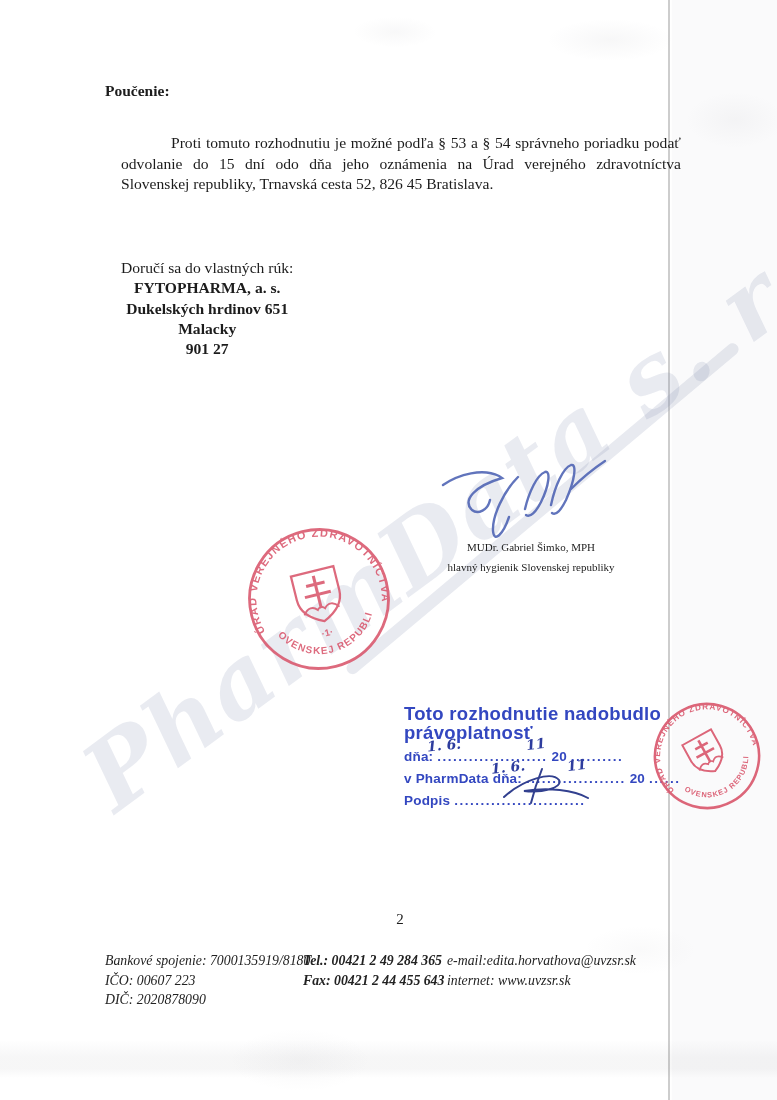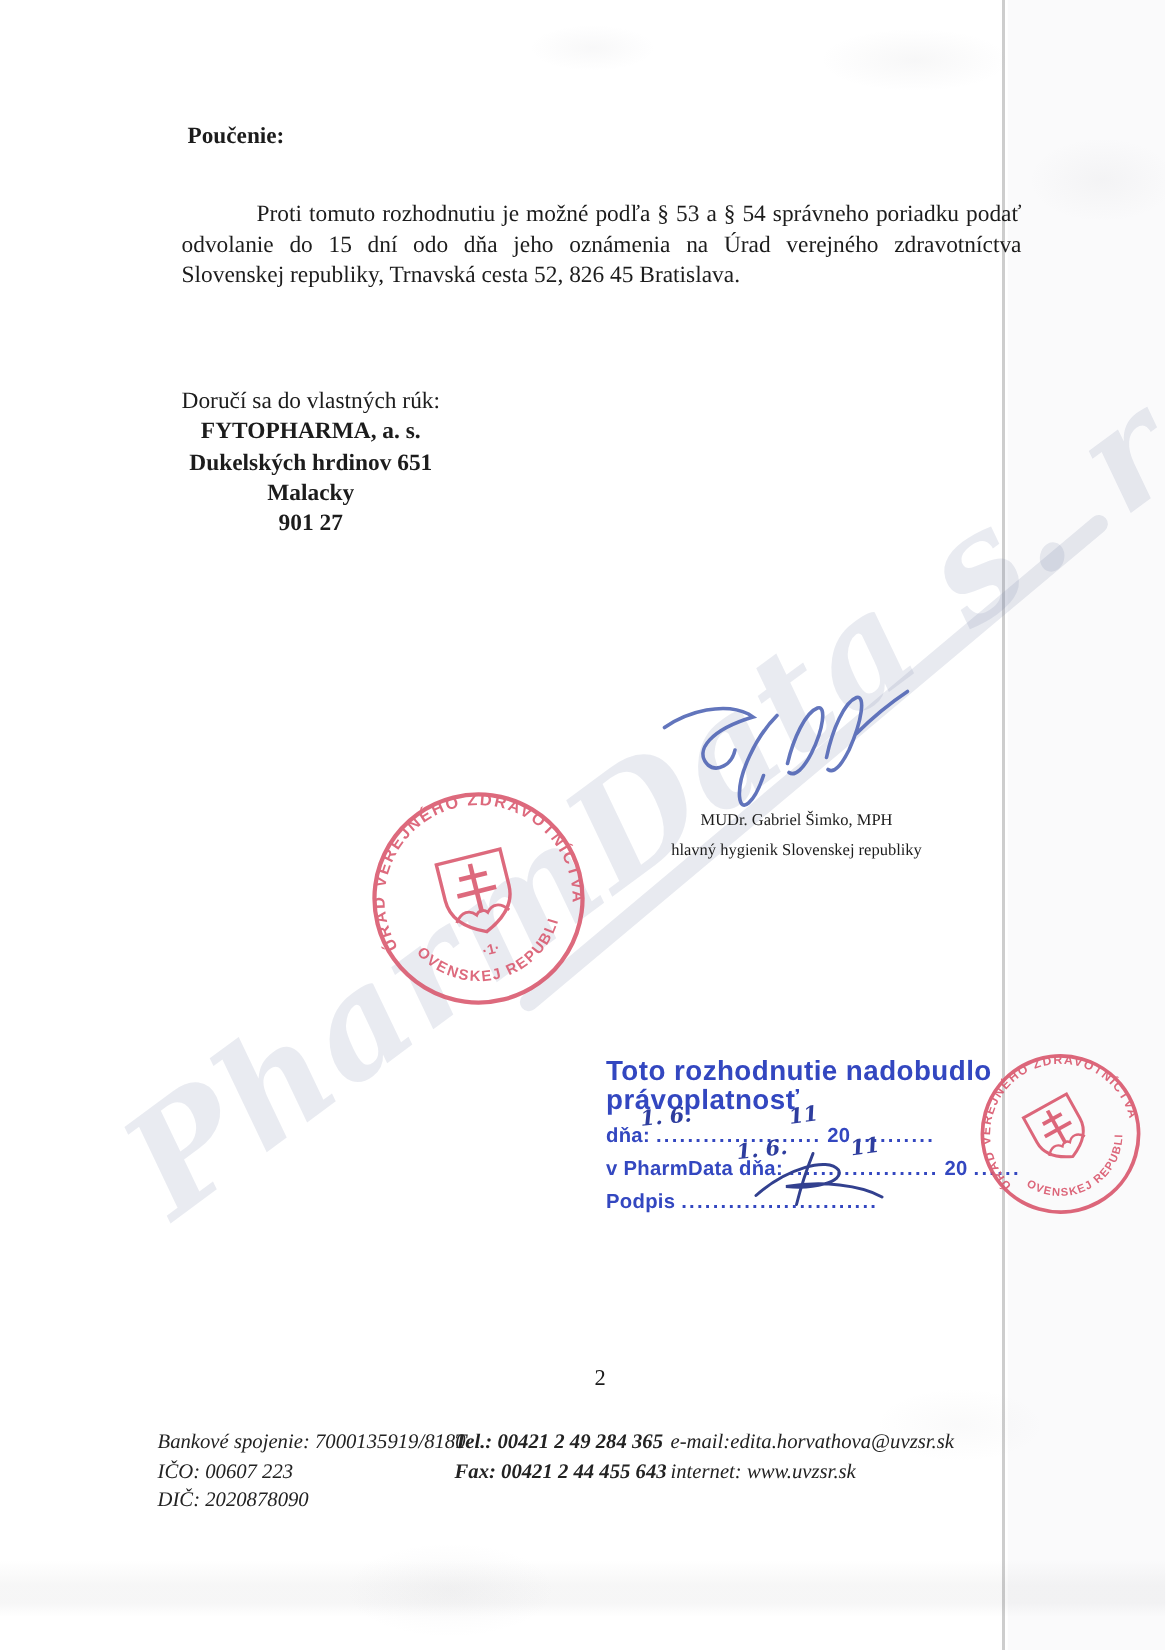--- a/index.html
+++ b/index.html
@@ -18,21 +18,21 @@
           radial-gradient(70px 40px at 735px 120px, rgba(120,120,130,0.05), rgba(0,0,0,0) 70%),
           radial-gradient(80px 35px at 640px 950px, rgba(120,120,130,0.04), rgba(0,0,0,0) 70%),
           radial-gradient(100px 45px at 300px 1060px, rgba(120,120,130,0.05), rgba(0,0,0,0) 70%);}
   
   .watermark{left:62px;top:742px;transform:rotate(-36.5deg);transform-origin:0 0;
         font-family:"DejaVu Serif",serif;font-style:italic;font-weight:bold;
         font-size:96px;letter-spacing:2px;color:rgba(122,138,172,0.17);white-space:nowrap;}
   .watermark-swash{left:348px;top:666px;width:508px;height:12px;border-radius:7px;
         transform:rotate(-40deg);transform-origin:0 50%;background:rgba(138,152,182,0.20);}
   
-  .notice-heading{left:105px;top:82px;font-size:15.5px;font-weight:bold;margin-left:20px;}
+  .notice-heading{left:105px;top:82px;font-size:15.5px;font-weight:bold;}
   .notice-body{left:105px;top:117px;width:592px;font-size:15.6px;line-height:20.5px;text-align:justify;}
   .notice-body p{margin:16px;text-indent:50px;}
   .recipient{left:105px;top:258px;font-size:15.6px;line-height:20.3px;margin-left:16px;}
   .recipient .b{font-weight:bold;text-align:center;}
   
   .signature-svg{left:437px;top:453px;}
   .signatory{left:393px;top:537px;width:276px;text-align:center;font-size:11px;line-height:20px;}
   
   .round-stamp-1{left:243px;top:523px;transform:rotate(-14deg);opacity:0.88;}
   .round-stamp-2{left:650px;top:699px;transform:rotate(-29deg);opacity:0.9;}

